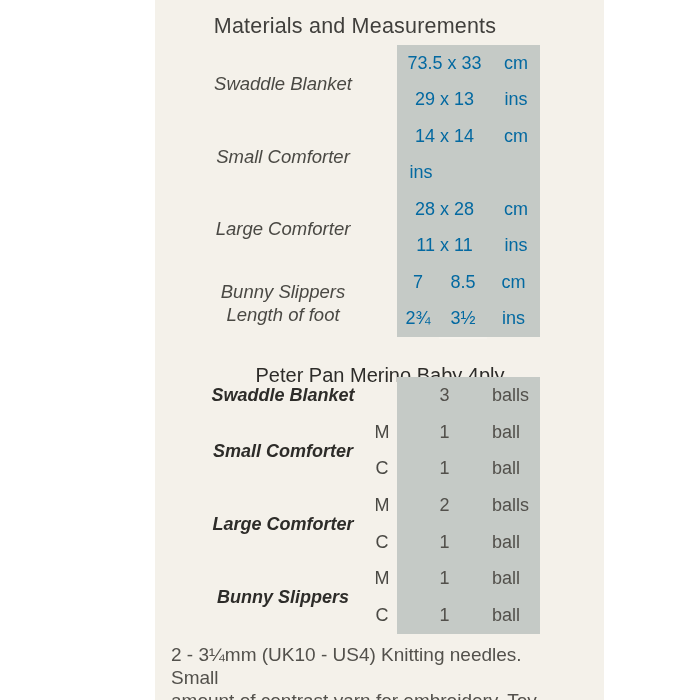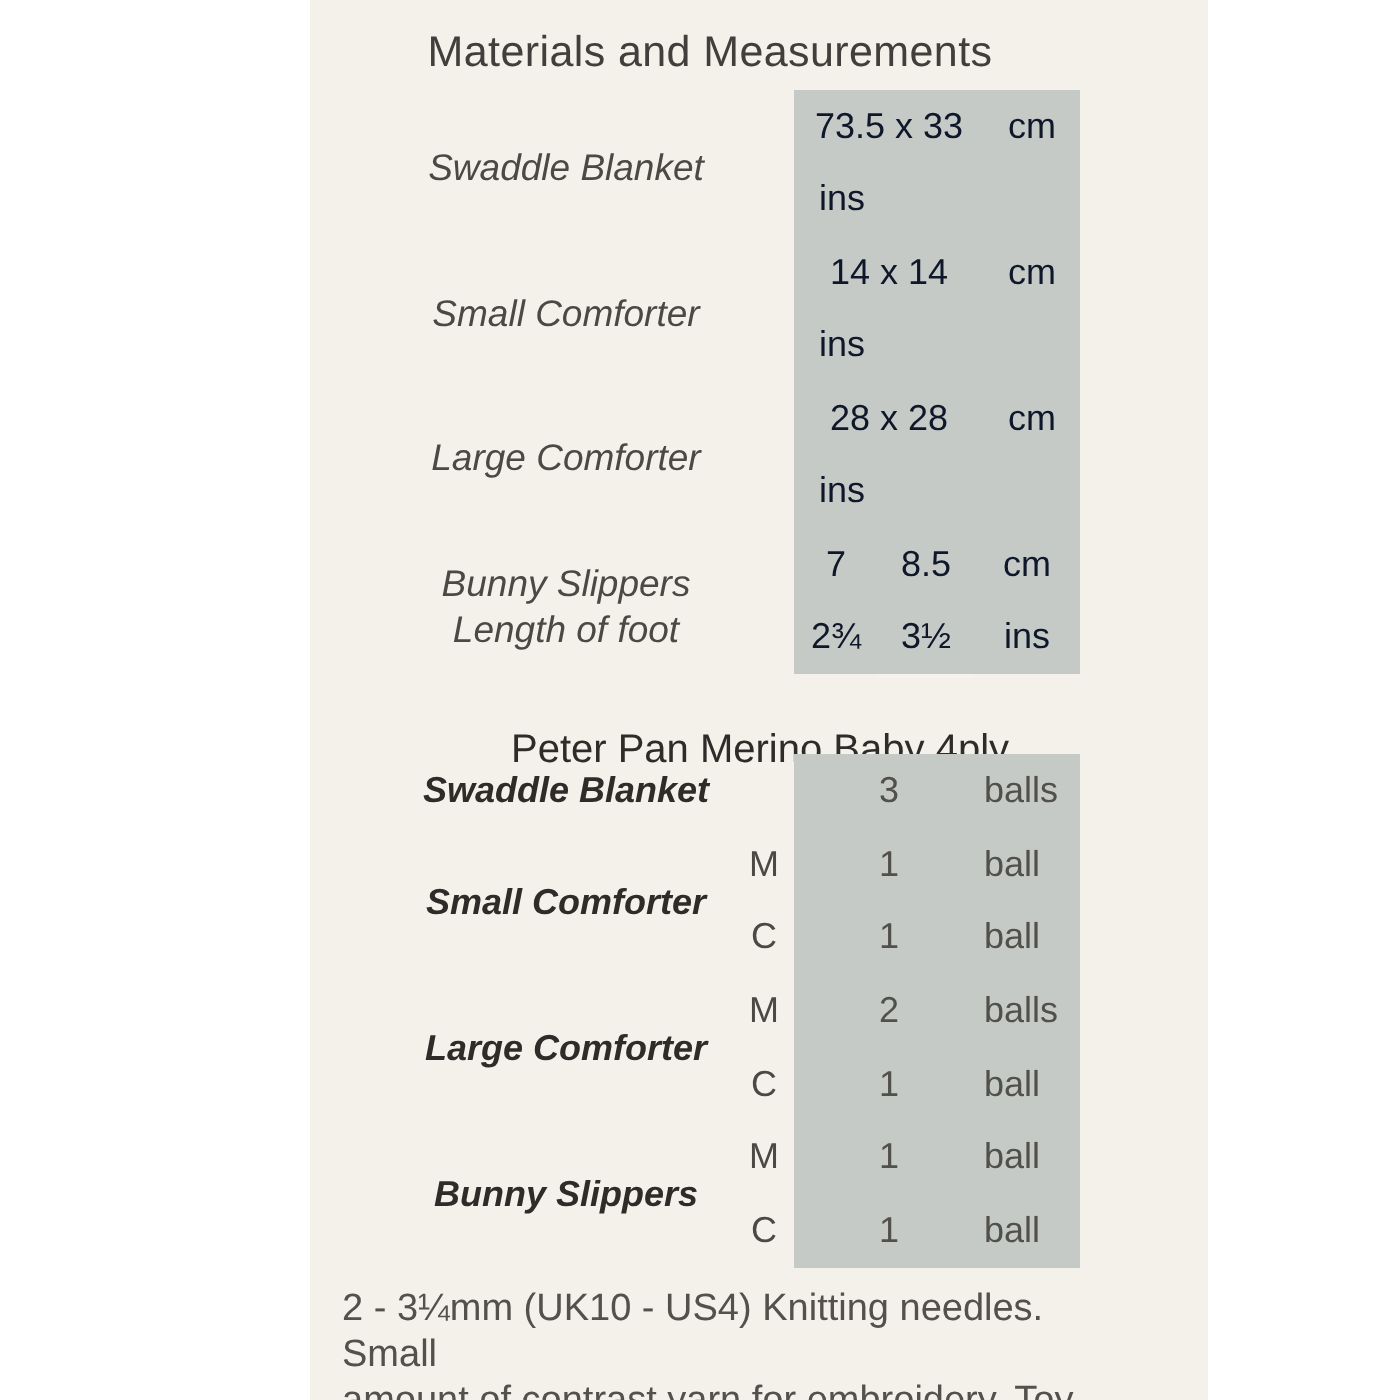--- a/index.html
+++ b/index.html
@@ -46,21 +46,21 @@
     top: 266px;
     width: 48px;
     height: 73px;
     background: #f6f3ed;
   }
   .m-row {
     height: 36.5px;
     display: flex;
     align-items: center;
     font-size: 18px;
-    color: #0f172a;
+    color: #0369a1;
     position: relative;
     z-index: 2;
   }
   .m-val  { width: 95px; text-align: center; }
   .m-unit { width: 48px; text-align: center; }
   .m-v1   { width: 42px; text-align: center; }
   .m-v2   { width: 48px; text-align: center; }
   .m-u2   { width: 53px; text-align: center; }
   
   .label {
@@ -143,34 +143,36 @@
   </div>
 
   <div class="m-highlight"></div>
 
   <div class="m-grid">
     <div class="m-row">
       <span class="m-val">73.5 x 33</span>
       <span class="m-unit">cm</span>
     </div>
     <div class="m-row">
+      <span class="m-val">29 x 13</span>
       <span class="m-unit">ins</span>
     </div>
     <div class="m-row">
       <span class="m-val">14 x 14</span>
       <span class="m-unit">cm</span>
     </div>
     <div class="m-row">
       <span class="m-unit">ins</span>
     </div>
     <div class="m-row">
       <span class="m-val">28 x 28</span>
       <span class="m-unit">cm</span>
     </div>
     <div class="m-row">
+      <span class="m-val">11 x 11</span>
       <span class="m-unit">ins</span>
     </div>
     <div class="m-row">
       <span class="m-v1">7</span>
       <span class="m-v2">8.5</span>
       <span class="m-u2">cm</span>
     </div>
     <div class="m-row">
       <span class="m-v1">2¾</span>
       <span class="m-v2">3½</span>

